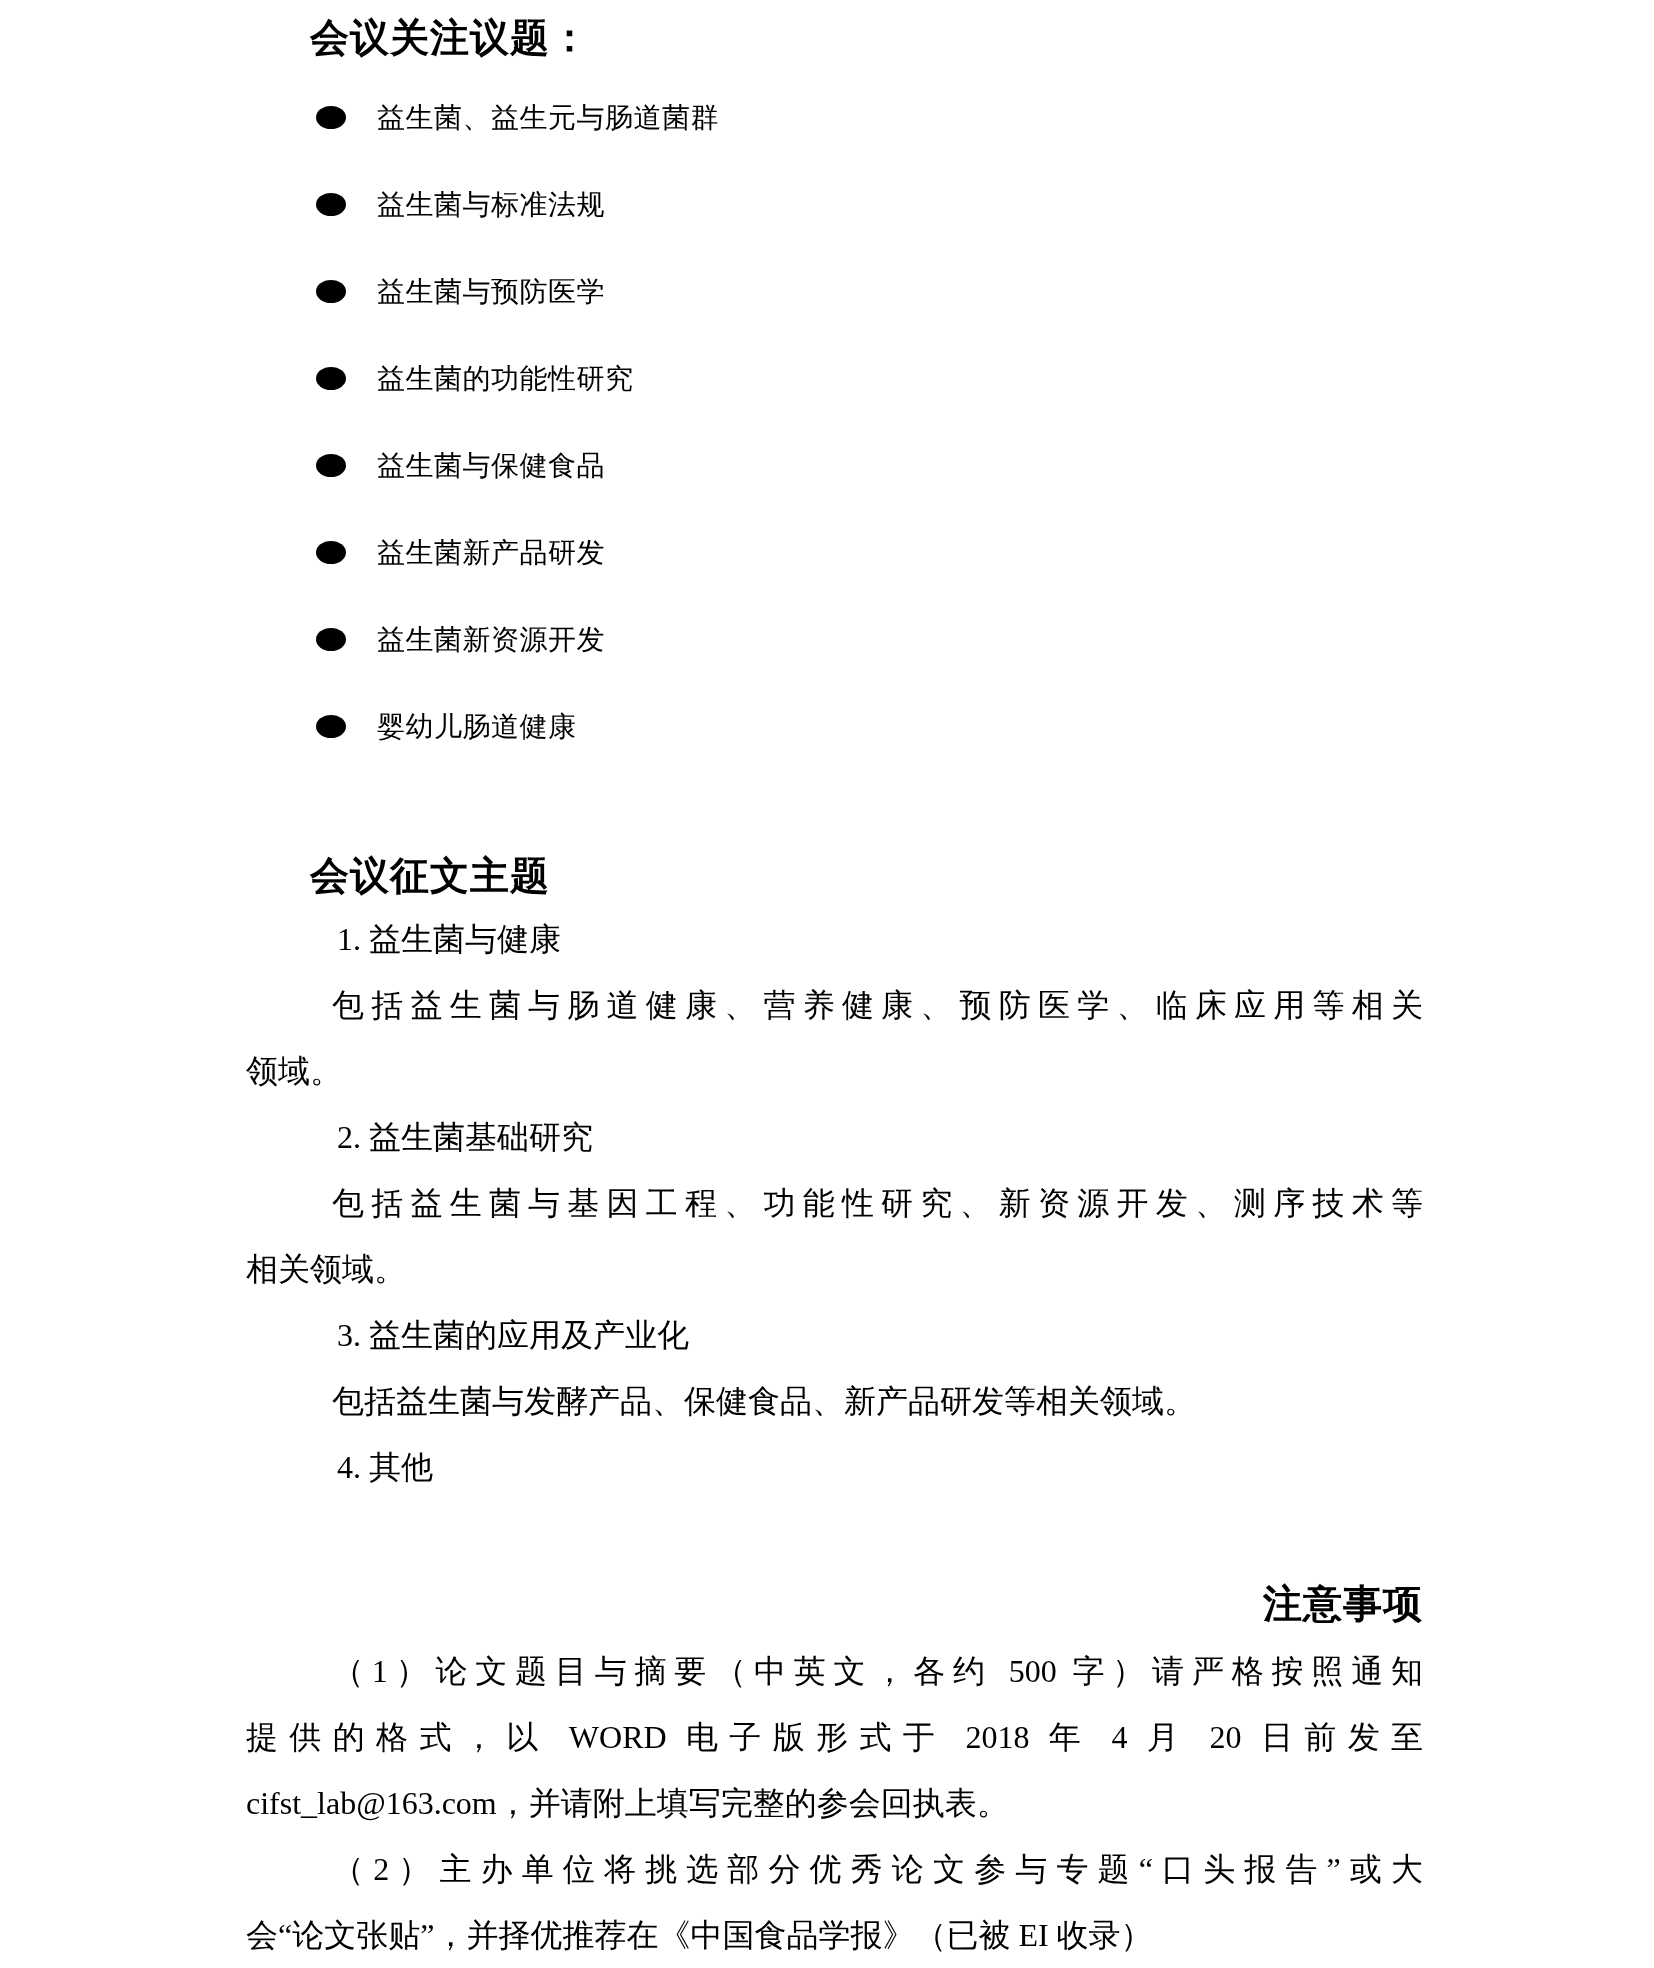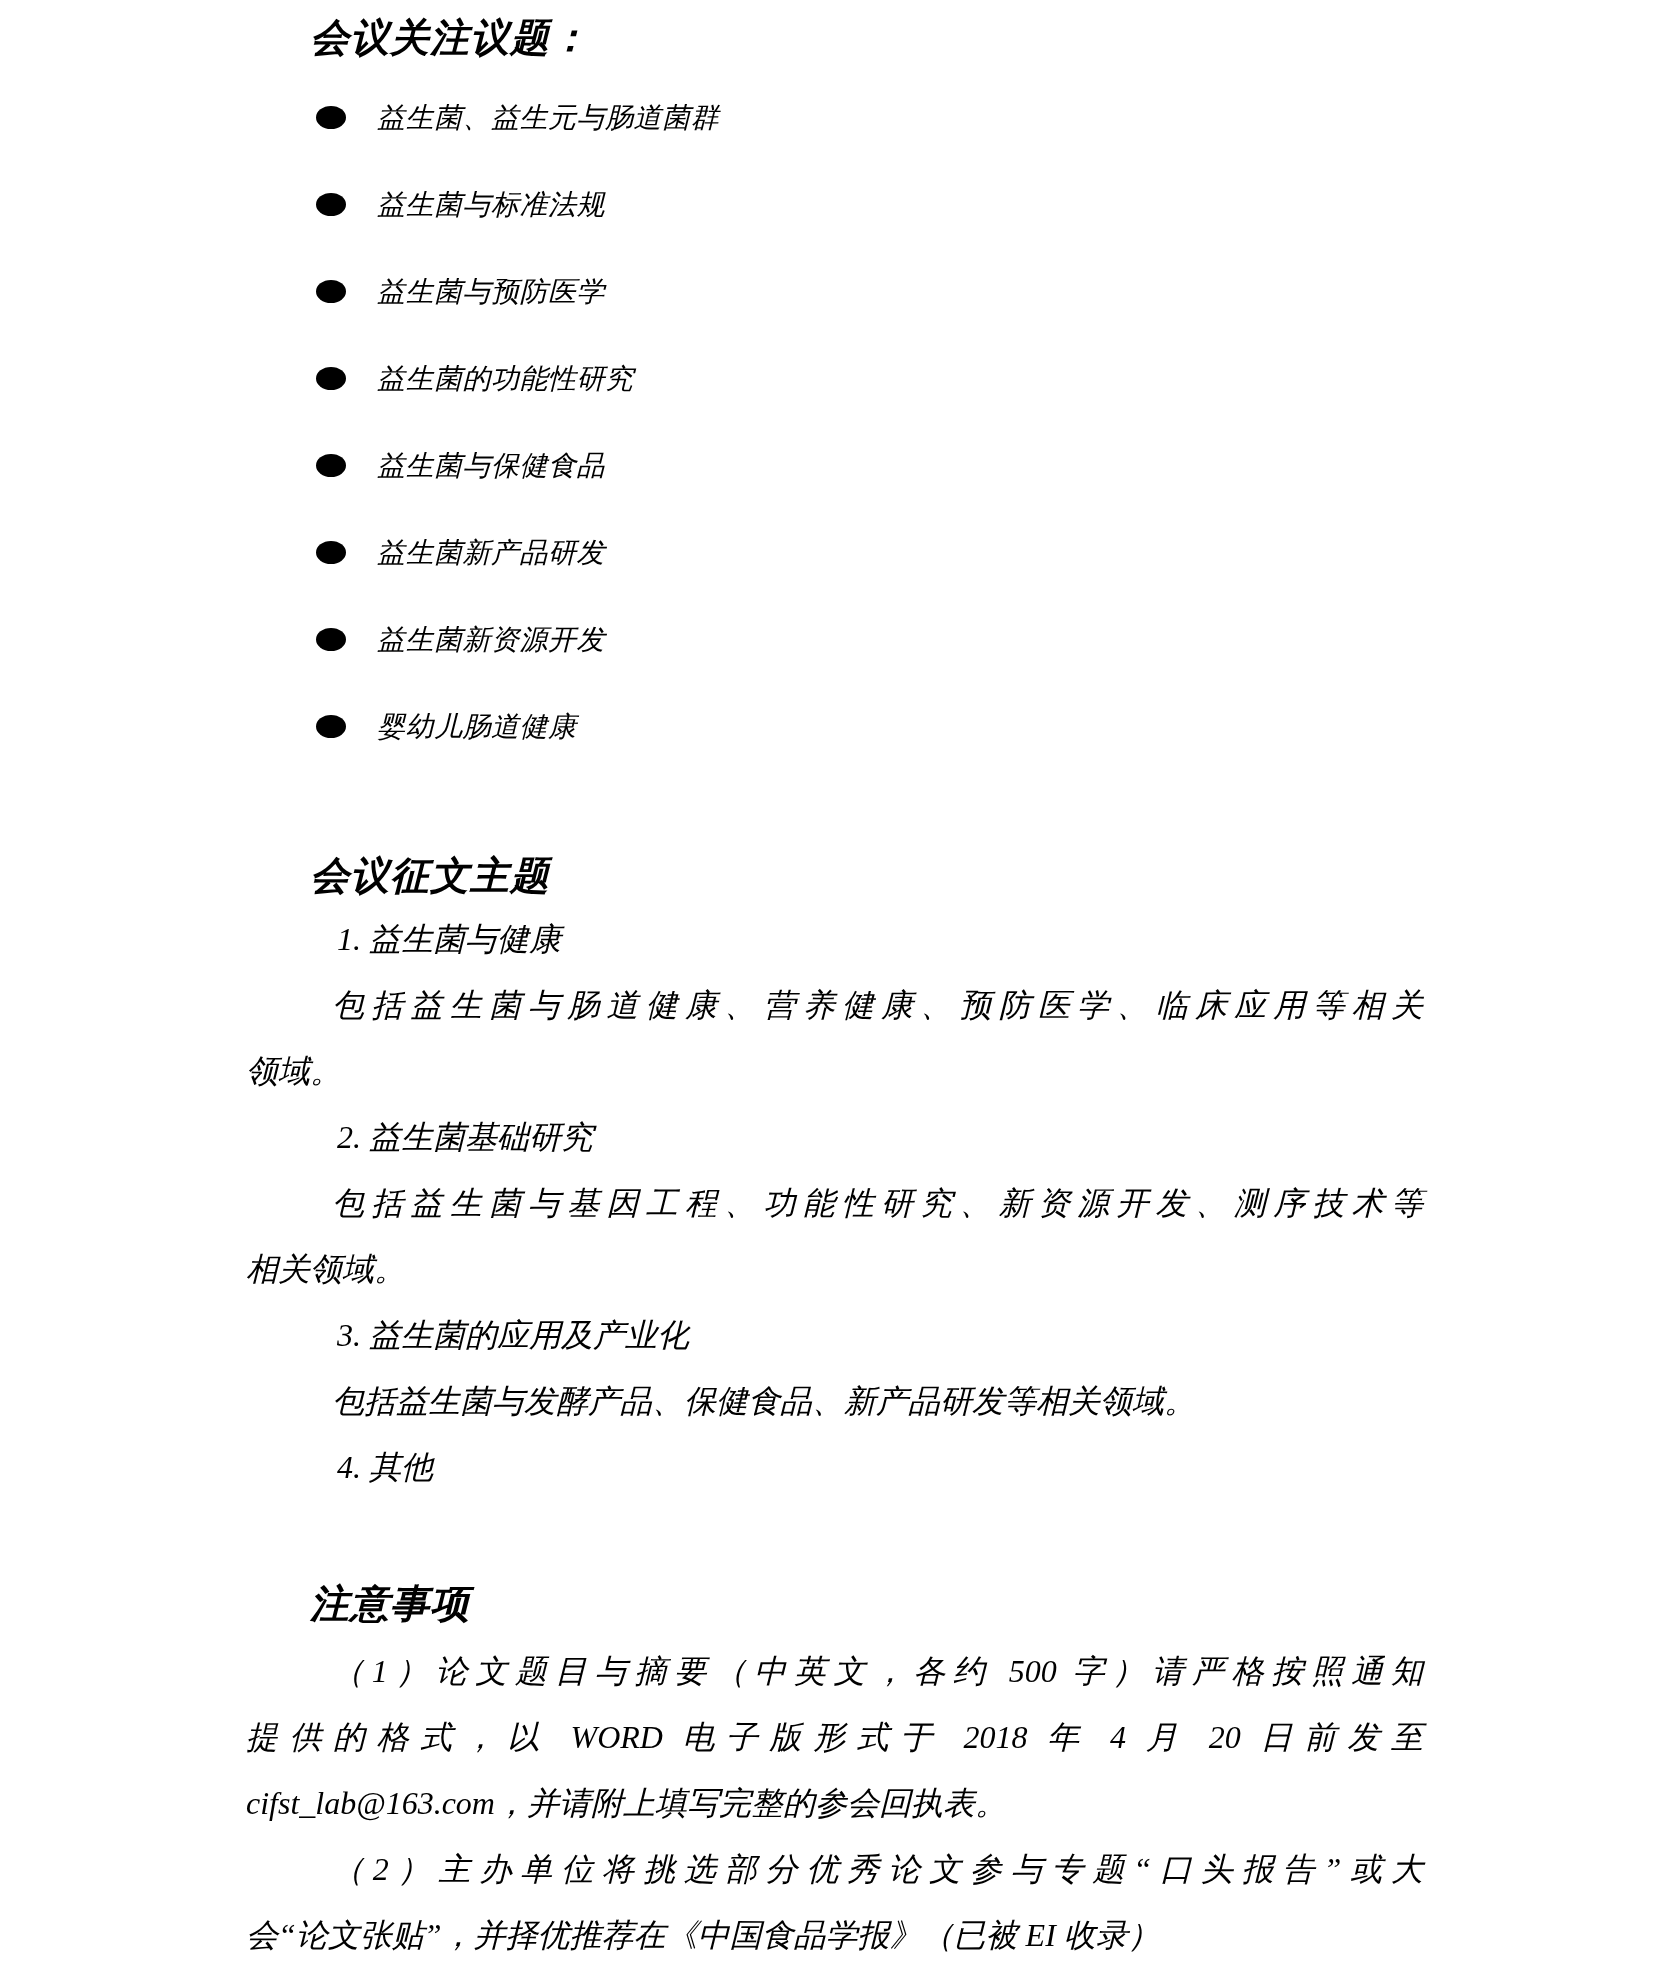--- a/index.html
+++ b/index.html
@@ -9,34 +9,33 @@
     width: 1654px;
     height: 1968px;
     background: #ffffff;
     color: #000000;
     font-family: "Liberation Serif", "DejaVu Serif", serif;
     overflow: hidden;
   }
   .content {
     margin-left: 246px;
     width: 1177px;
-    font-style: italic;
   }
   .doc-heading {
     font-family: "Liberation Sans", "DejaVu Sans", sans-serif;
     font-weight: bold;
     font-size: 39px;
     line-height: 48px;
     padding-left: 64px;
     letter-spacing: 1px;
     white-space: nowrap;
   }
   .topics-heading { padding-top: 14px; height: 62px; }
   .cfp-heading { margin-top: 82px; }
-  .notes-heading { margin-top: 80px; }
+  .notes-heading { margin-top: 80px; text-align: right; }
 
   .bullet-list { margin-top: 12px; }
   .bullet-item { display: flex; align-items: center; height: 87px; }
   .bullet-dot {
     flex: 0 0 auto;
     width: 30px; height: 23px;
     background: #000000;
     border-radius: 50%;
     margin-left: 70px;
     margin-right: 31px;

